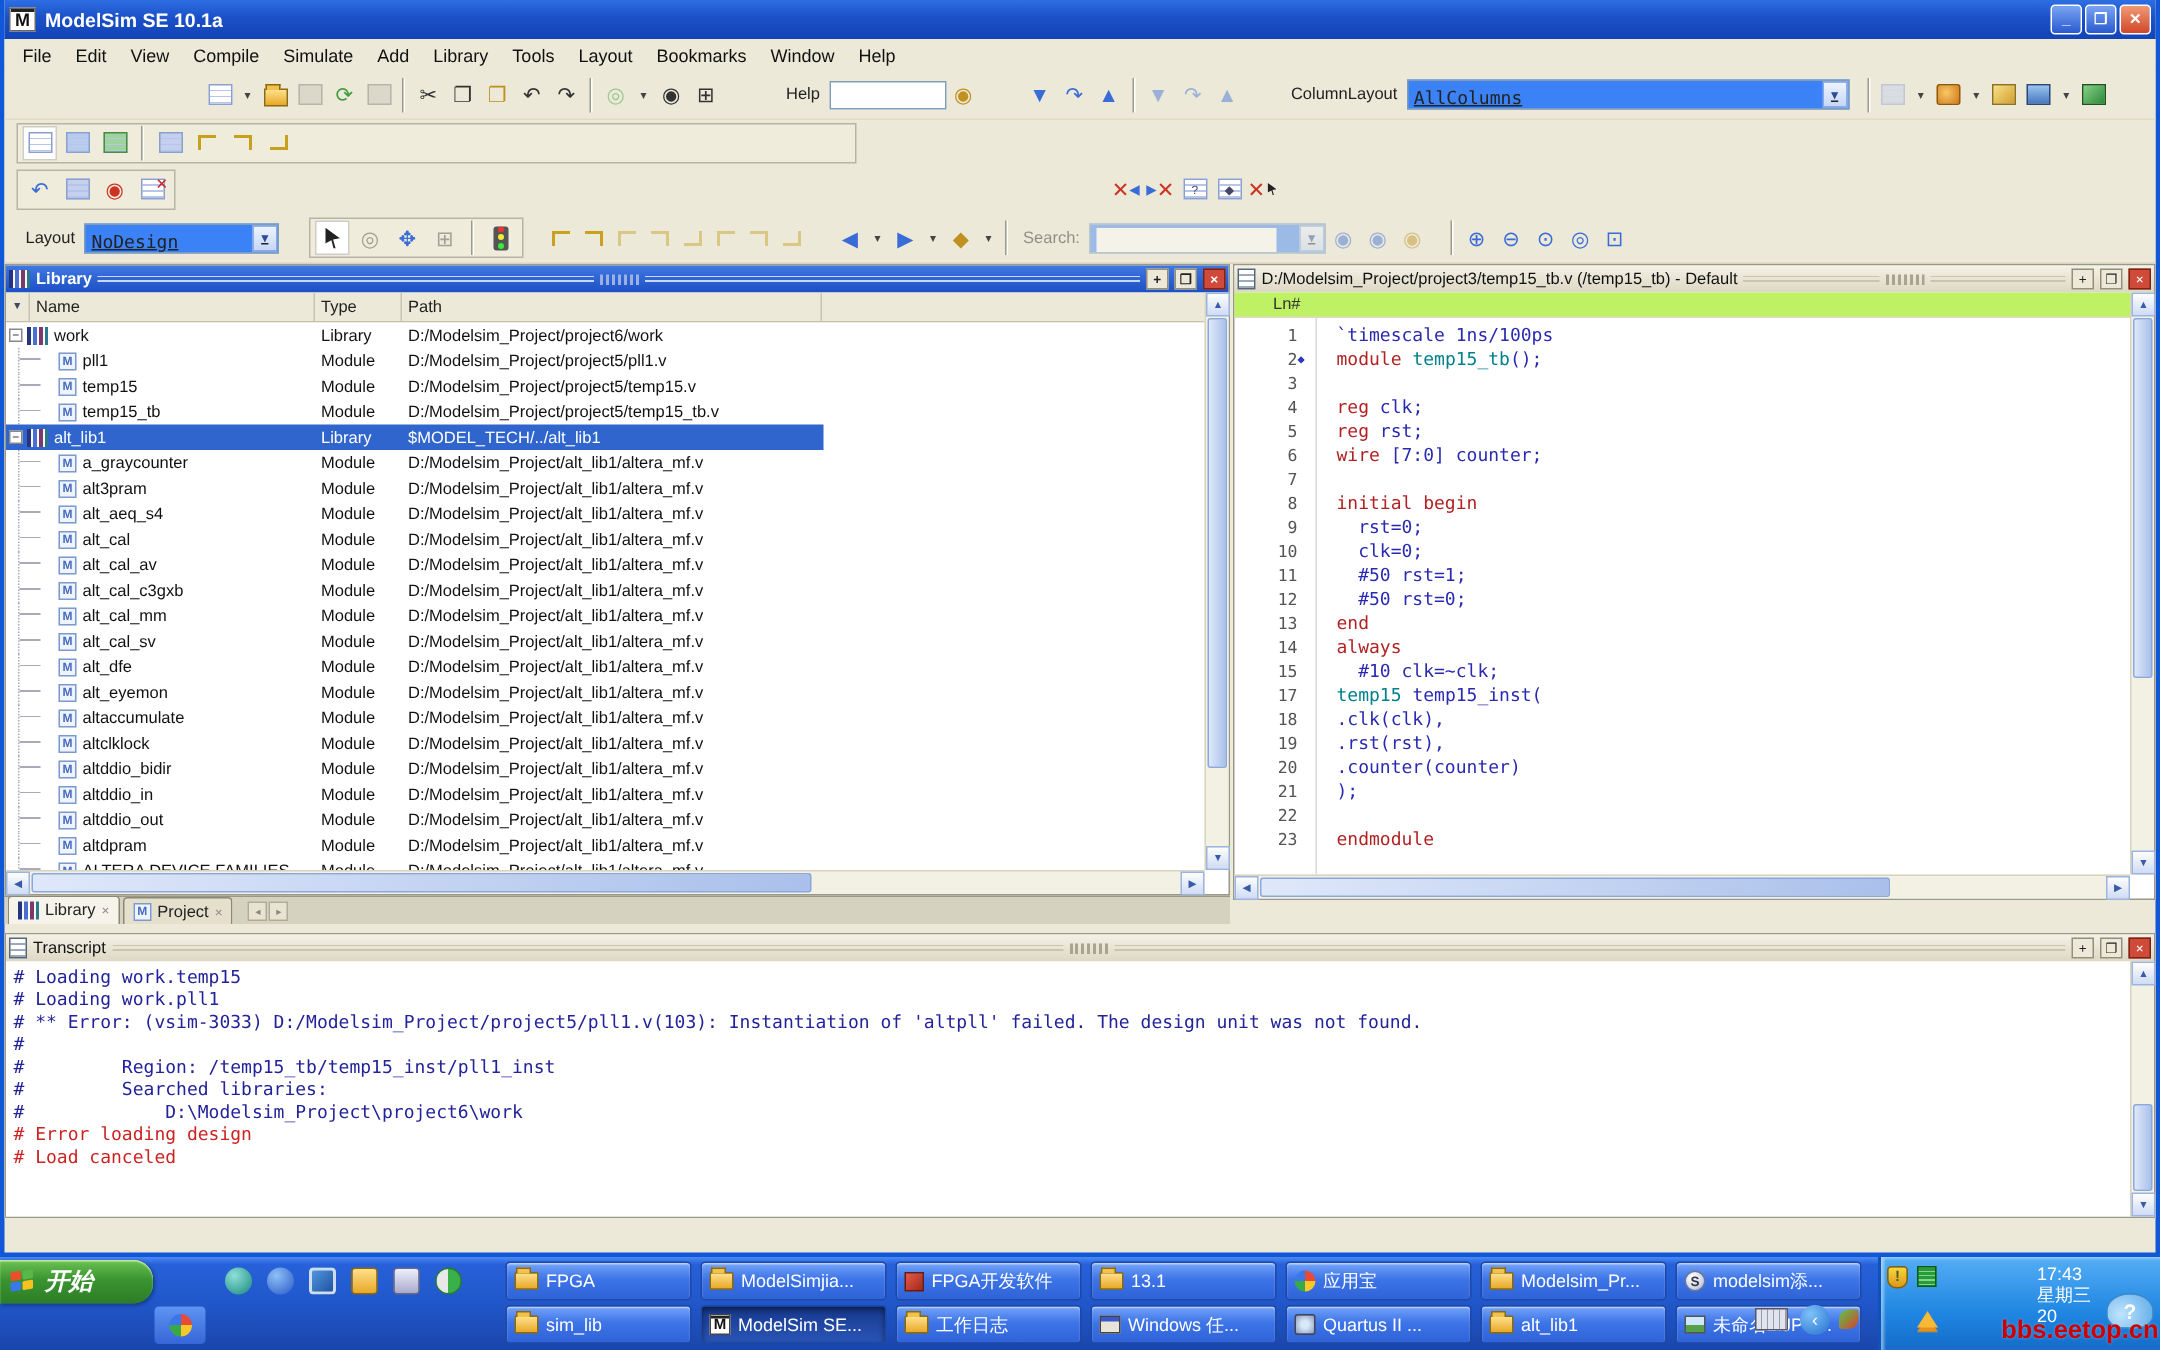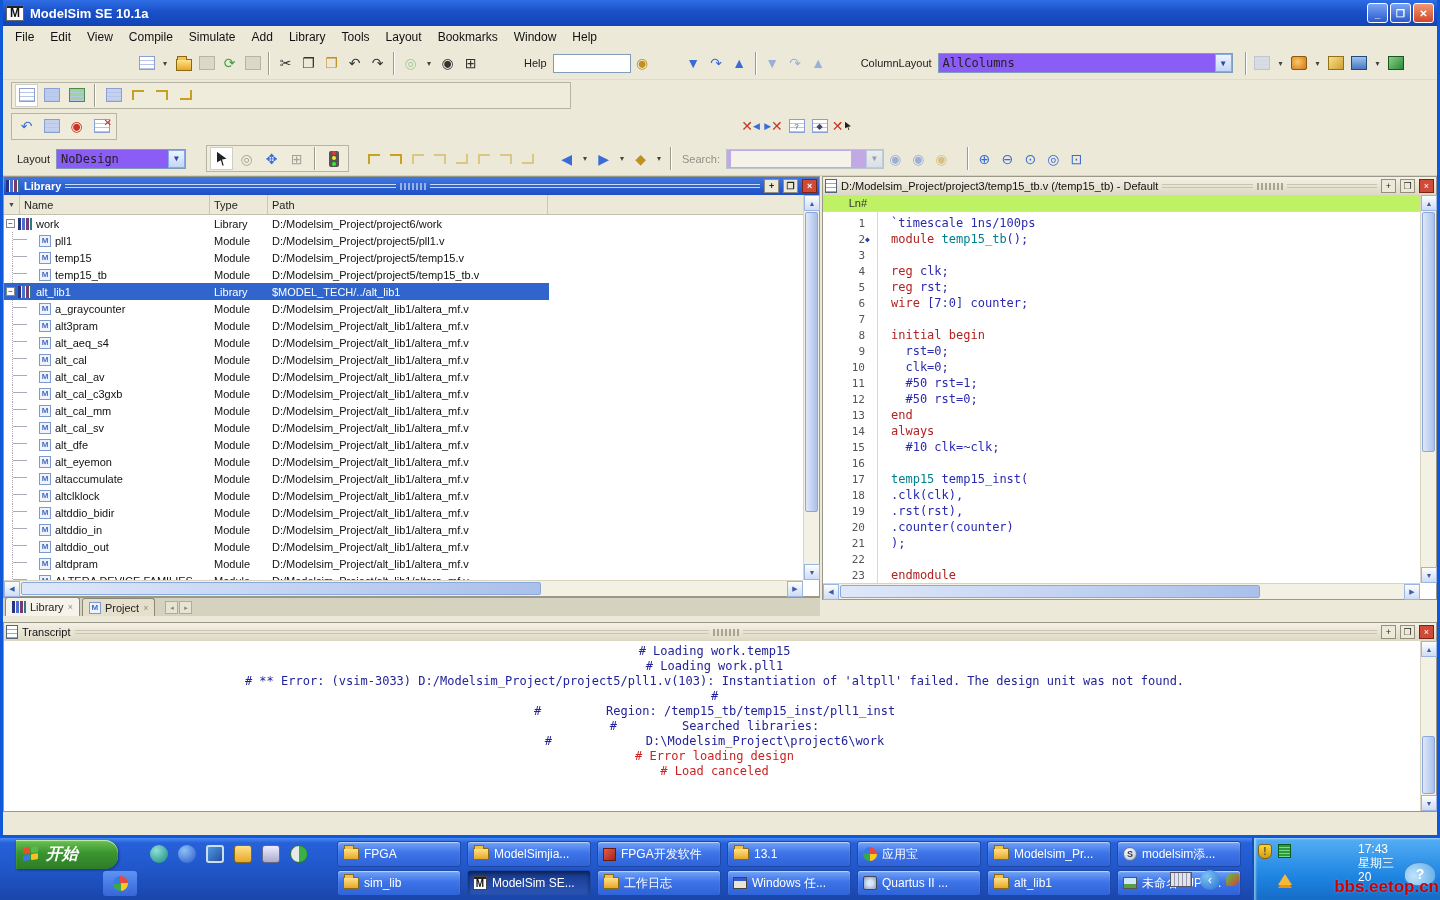--- a/index.html
+++ b/index.html
@@ -29,22 +29,22 @@
   .tbi{width:23px;height:23px;display:flex;align-items:center;justify-content:center;
     font-size:14px;color:#444;flex:0 0 auto;position:relative;}
   .tbi.small{width:14px;font-size:8px;}
   .dis{opacity:.45;}
   .tbsep{width:2px;height:23px;border-left:1px solid #9c9a8c;border-right:1px solid #fff;margin:0 4px;flex:0 0 auto;}
   .g-green{color:#3f9e3f}.g-blue{color:#3a6cd8}.g-gold{color:#c09020}.g-dark{color:#333}
   .g-red{color:#cc3322}
   .lbl{font-size:11px;color:#222;margin:0 6px;}
   .inputbox{height:19px;border:1px solid #7f9db9;background:#fff;font-size:12px;padding:0 3px;
     font-family:"DejaVu Sans Mono",monospace;}
-  .combo{display:flex;align-items:center;height:20px;border:1px solid #7f9db9;background:#8b5cf6;
-    font-family:"DejaVu Sans Mono",monospace;font-size:12px;color:#222;padding-left:4px;}
+  .combo{display:flex;align-items:flex-end;height:20px;border:1px solid #7f9db9;background:#3b82f6;
+    font-family:"DejaVu Sans Mono",monospace;font-size:12px;color:#222;padding-left:4px;text-decoration:underline;}
   .cbtn{margin-left:auto;width:17px;height:18px;border:1px solid #88a8e8;color:#2a4a9a;font-size:8px;
     display:flex;align-items:center;justify-content:center;background:linear-gradient(180deg,#eef4fe,#c4d6f6);}
   
   .ci{width:16px;height:14px;flex:0 0 auto;position:relative;}
   .page{background:#fff;border:1px solid #8aa0d0;
     background-image:repeating-linear-gradient(180deg,transparent 0 3px,#b8c4e8 3px 4px);}
   .page.blue{background-color:#b8ccf0;}
   .page.green{background-color:#9cd49c;border-color:#4a8a4a;}
   .page.dots{background-color:#c4d0ee;}
   .foldr{background:linear-gradient(180deg,#ffe08a,#e8a828);border:1px solid #8a6a10;height:12px;margin-top:3px;}
@@ -125,42 +125,42 @@
   
   .tabbar{position:absolute;left:0;top:597px;width:817px;height:19px;background:#d6d2c0;
     border-top:1px solid #9a9888;display:flex;align-items:flex-end;padding-left:2px;gap:2px;}
   .tab{height:18px;display:flex;align-items:center;gap:4px;padding:0 6px;border:1px solid #8a8876;
     border-bottom:none;border-radius:3px 3px 0 0;background:#e4e0cc;font-size:11px;color:#222;}
   .tab.active{background:#f6f4ea;height:19px;}
   .tabx{color:#988;font-size:9px;}
   .tabnav{margin-left:8px;display:flex;gap:1px;margin-bottom:2px;}
   .tabnav .tbi{width:13px;height:13px;font-size:7px;border:1px solid #b0ac98;background:#e8e4d4;color:#887;}
   
-  #trans-panel{left:0;top:622px;right:0;height:190px;background:#fff;border:1px solid #9a9888;text-align:center;}
+  #trans-panel{left:0;top:622px;right:0;height:190px;background:#fff;border:1px solid #9a9888;}
   .trans-body{position:absolute;top:18px;left:0;right:16px;bottom:0;background:#fff;overflow:hidden;
     font-family:"DejaVu Sans Mono",monospace;font-size:12px;line-height:15px;padding:3px 0 0 5px;}
   .tline{white-space:pre;}
   .t-blue{color:#22229a;}
   .t-red{color:#cc2222;}
   .t-blank{height:15px;}
   .prompt{color:#111;white-space:pre;margin-top:0;}
   
   .statusbar{position:absolute;left:0;right:0;top:812px;height:23px;background:#ece9d8;
     display:flex;align-items:center;gap:3px;padding:1px 3px;margin-top:43px;}
   .scell{height:19px;border:1px solid;border-color:#9a9889 #fff #fff #9a9889;display:flex;
     align-items:center;padding:0 6px;font-size:11px;color:#111;white-space:nowrap;overflow:hidden;}
   .sc0{flex:1;}
   .sc1{width:92px;}.sc2{width:30px;justify-content:center;text-align:right;}.sc3{width:97px;}.sc4{width:196px;}.sc5{width:463px;}
   
   .taskbar{position:absolute;top:838px;left:0;width:1440px;height:62px;
     background:linear-gradient(180deg,#4a8af4 0%,#2761d9 8%,#2158cc 45%,#1a46ab 100%);}
   .start{position:absolute;left:0;top:2px;width:102px;height:29px;border-radius:0 13px 13px 0;
     background:linear-gradient(180deg,#6cc253,#3a9430 45%,#2d7d26);display:flex;align-items:center;gap:6px;
     padding-left:7px;color:#fff;font-weight:bold;font-style:italic;font-size:16px;
-    box-shadow:inset 0 1px 1px #c8eeaa,1px 1px 3px rgba(0,0,0,.4);margin-left:16px;}
+    box-shadow:inset 0 1px 1px #c8eeaa,1px 1px 3px rgba(0,0,0,.4);}
   .winflag{width:17px;height:15px;display:grid;grid-template-columns:7px 7px;grid-template-rows:6px 6px;
     gap:1px;transform:skewY(-8deg);}
   .winflag i{display:block;border-radius:1px;}
   .qlrow{position:absolute;left:150px;top:7px;display:flex;gap:10px;align-items:center;}
   .qli{width:18px;height:18px;border-radius:3px;flex:0 0 auto;}
   .pinned{position:absolute;left:103px;top:33px;width:34px;height:25px;border-radius:3px;
     background:linear-gradient(180deg,#5e93f2,#3666d8);display:flex;align-items:center;justify-content:center;}
   .pinwheel{width:15px;height:15px;border-radius:50%;
     background:conic-gradient(#e84a3a 0 25%,#f8c828 25% 50%,#38a848 50% 75%,#3878e8 75% 100%);}
   .task-row{position:absolute;left:337px;width:830px;display:flex;gap:6px;}
@@ -809,25 +809,20 @@
           <span class="cmark"></span>
           <span class="ctext"><span class="seg c-kw">always</span></span>
         </div>
 
         <div class="cline">
           <span class="cnum">15</span>
           <span class="cmark"></span>
           <span class="ctext"><span class="seg c-tx">  #10 clk=~clk;</span></span>
         </div>
 
-        <div class="cline">
-          <span class="cnum">16</span>
-          <span class="cmark"></span>
-          <span class="ctext"></span>
-        </div>
 
         <div class="cline">
           <span class="cnum">17</span>
           <span class="cmark"></span>
           <span class="ctext"><span class="seg c-id">temp15</span><span class="seg c-tx"> temp15_inst(</span></span>
         </div>
 
         <div class="cline">
           <span class="cnum">18</span>
           <span class="cmark"></span>

